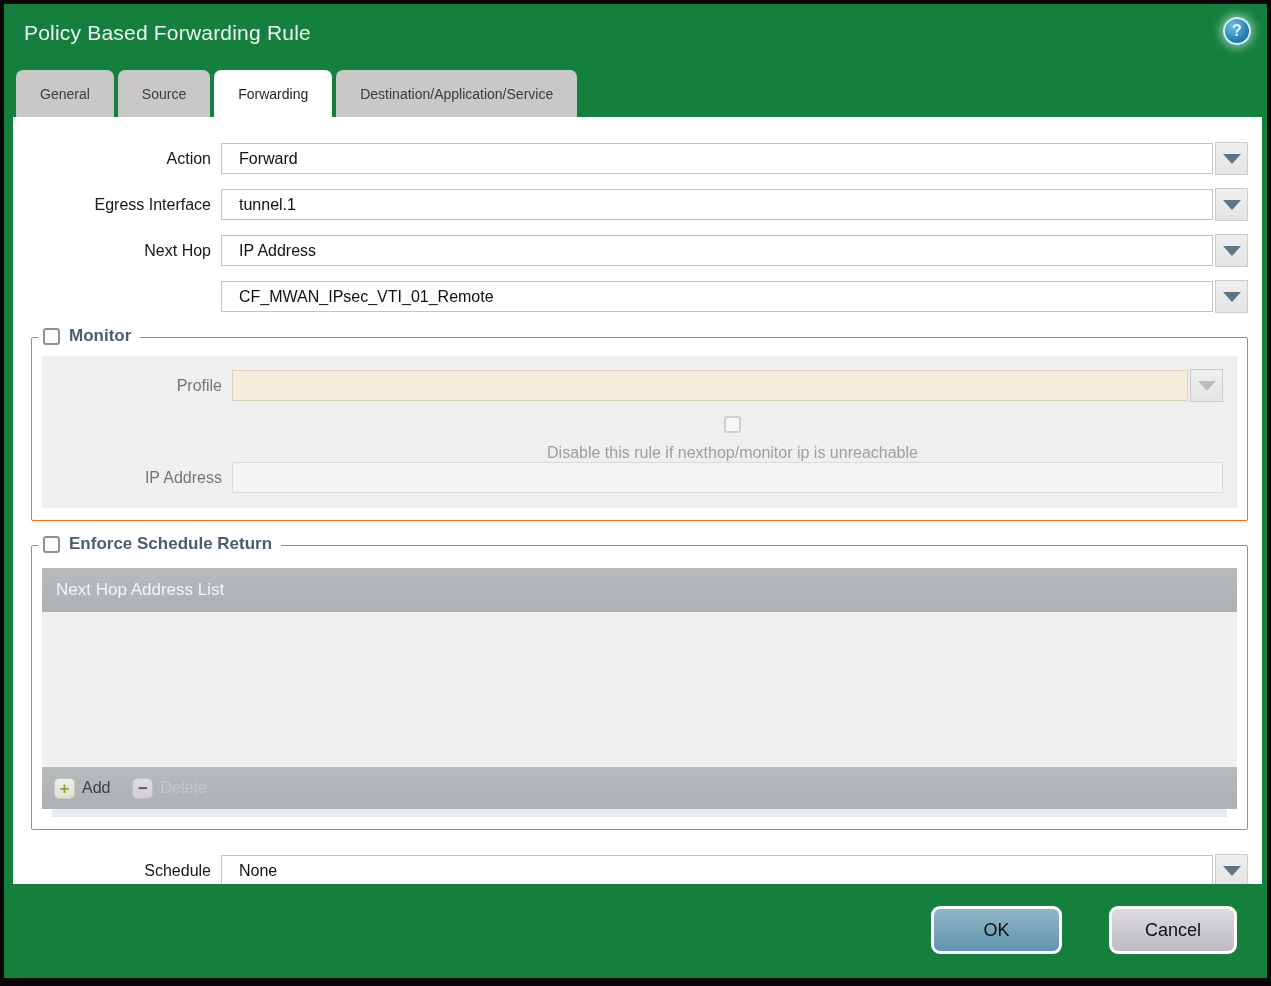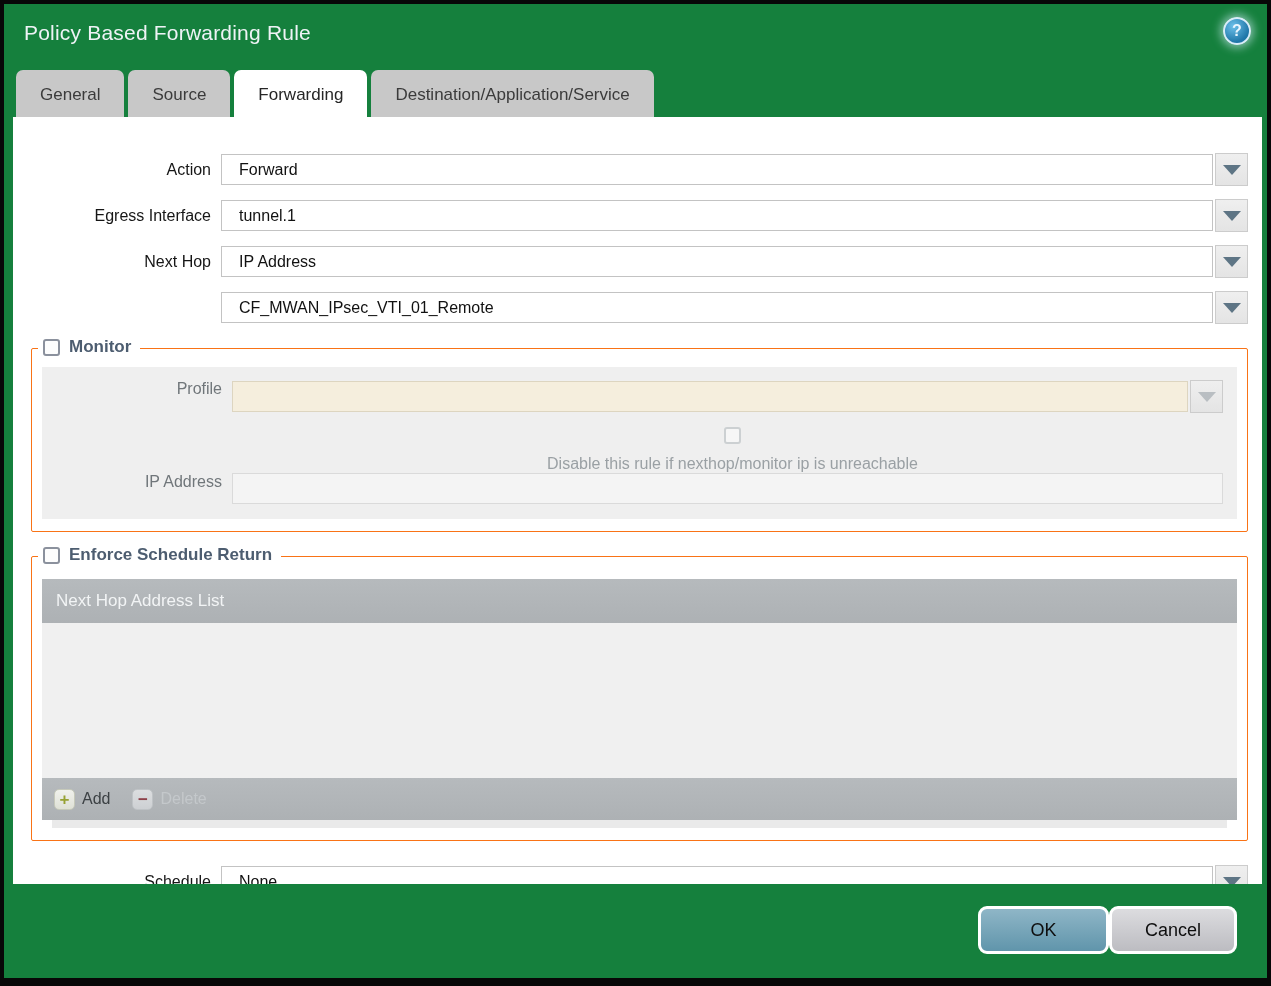--- a/index.html
+++ b/index.html
@@ -31,37 +31,37 @@
     color: #eaf6ff; font-weight: bold; font-size: 16px;
     display: flex; align-items: center; justify-content: center;
     cursor: pointer;
   }
 
   
   .tabs { display: flex; gap: 4px; margin-left: 12px; height: 47px; }
   .tab {
     padding: 0 24px; line-height: 49px;
     background: #c8c8c8; color: #3b3b3b;
-    font-size: 17px;
+    font-size: 14px;
     border-radius: 7px 7px 0 0;
     cursor: pointer; white-space: nowrap;
   }
   .tab.active { background: #ffffff; color: #262626; }
 
   
   .content {
     background: #fff;
     margin-left: 9px; margin-right: 5px;
     height: 767px;
     overflow: hidden;
   }
 
   
   .frow { display: flex; align-items: center; margin: 13px 14px 0 0; }
-  .frow.first { margin-top: 36px; align-items: center; }
+  .frow.first { margin-top: 25px; align-items: center; }
   .flabel {
     width: 208px; text-align: right; padding-right: 10px;
     font-size: 16px; color: #161616; flex: none;
   }
   .fctrl { flex: 1; display: flex; align-items: center; }
   .txt {
     flex: 1; height: 31px; border: 1px solid #c3c3c3;
     font-family: Liberation Sans, sans-serif;
     font-size: 16px; color: #111; padding: 0 17px; background: #fff;
     outline: none;
@@ -95,21 +95,21 @@
   }
   .cb {
     width: 17px; height: 17px; flex: none;
     border: 2px solid #8b919d; border-radius: 3px;
     background: #fdfdfd; cursor: pointer;
   }
   .legend-text { font-size: 17px; font-weight: bold; color: #4d5d70; }
 
   .panel { margin: 18px 10px 0 10px; background: #efefef; padding: 13px 0 15px 0; }
   .plabel { width: 190px; text-align: right; padding-right: 10px; font-size: 16px; color: #70767a; flex: none; }
-  .prow { display: flex; align-items: flex-start; margin: 0 14px 0 0; }
+  .prow { display: flex; align-items: center; margin: 0 14px 0 0; }
   .txt.tan { background: #f5eedd; border-color: #ddd5c0; }
   .txt.dis { background: #f4f4f4; border-color: #dadada; }
   .cbrow { display: flex; align-items: center; gap: 11px; margin: 14px 14px 0 200px; flex-direction: column; }
   .cb.disabled { border-color: #ccd0d2; background: #f6f6f6; cursor: default; }
   .cbrow .cbl { font-size: 16px; color: #9aa0a4; }
 
   
   .tbl { margin: 22px 10px 0 10px; }
   .tbl-head {
     height: 44px; line-height: 44px; padding-left: 14px;
@@ -130,30 +130,30 @@
   .tbtn.add .tico { background: linear-gradient(#f0f1ec,#dfe1d6); border: 1px solid #c6c9ba; color: #97a233; }
   .tbtn.add .tlbl { font-size: 16px; color: #3c4144; }
   .tbtn.del { cursor: default; }
   .tbtn.del .tico { background: linear-gradient(#dcdee0,#cdd0d3); border: 1px solid #bfc3c6; color: #8d4049; }
   .tbtn.del .tlbl { font-size: 16px; color: #c4c8cb; }
   .tbl-strip { height: 8px; background: #eaeaea; margin: 0 10px; }
 
   
   .footer {
     height: 94px; display: flex; justify-content: flex-end;
-    align-items: flex-start; 
+    align-items: flex-start; gap: 15px;
     padding: 22px 30px 0 0;
   }
   .btn {
     height: 48px; border: 3px solid #ffffff; border-radius: 9px;
     font-family: "Liberation Sans", sans-serif;
     font-size: 18px; color: #0e0e0e; cursor: pointer;
   }
   .btn.ok { width: 131px; background: linear-gradient(#8fb6c7,#6095ab); }
-  .btn.cancel { width: 128px; background: linear-gradient(#dcdcdf,#bcbcc1); }
+  .btn.cancel { width: 128px; background: linear-gradient(#dcdcdf,#bcbcc1); margin-left: 32px; }
 </style>
 </head>
 <body>
 
 <div class="dialog">
 
   <div class="titlebar">
     <div class="title">Policy Based Forwarding Rule</div>
     <div class="help-icon">
       <span>?</span>

